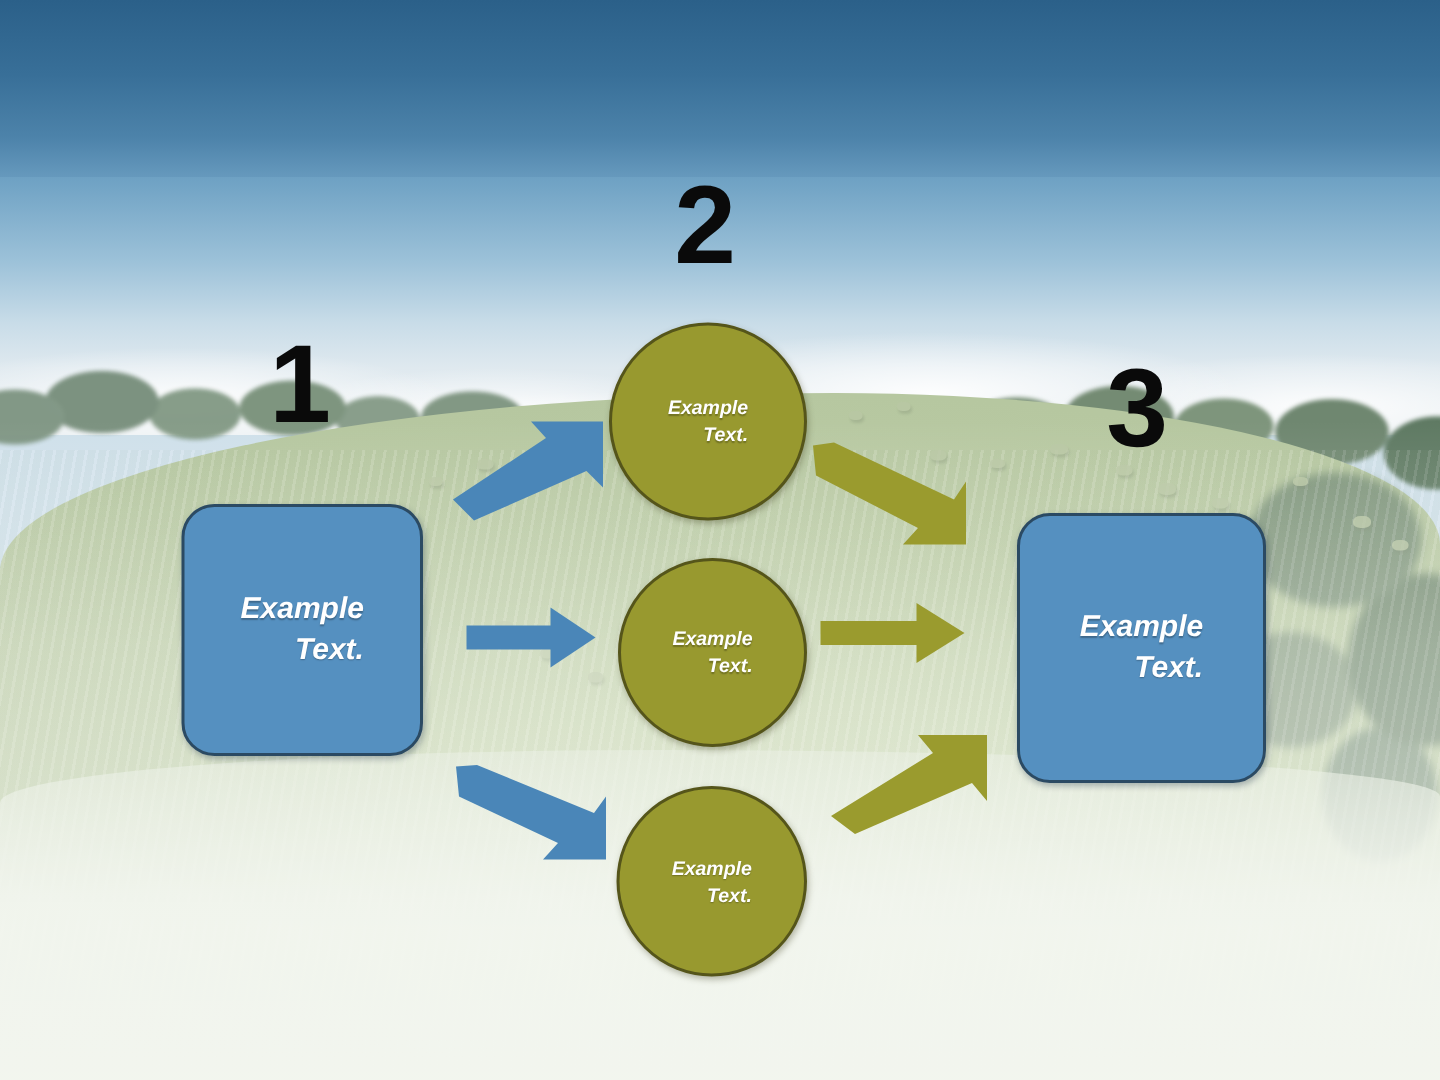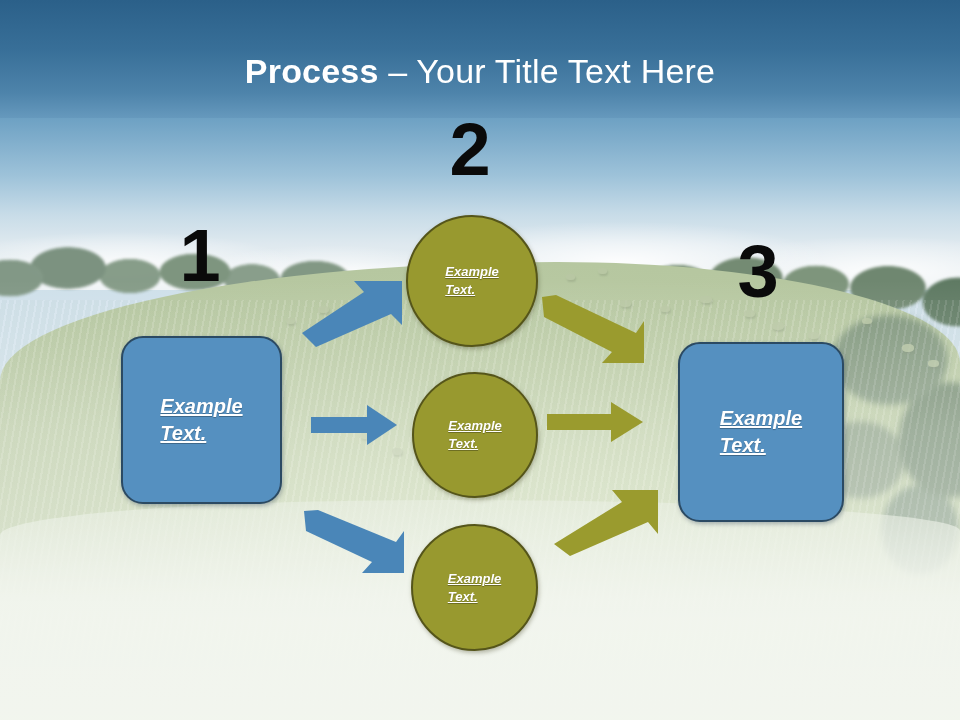--- a/index.html
+++ b/index.html
@@ -141,24 +141,23 @@
     position: absolute;
     background: #5590c0;
     border: 2px solid #2b4a63;
     border-radius: 22px;
     display: flex; align-items: center; justify-content: center;
     box-shadow: 1px 2px 4px rgba(40,60,80,.35);
   }
   .box .label, .circle .label {
     color: #ffffff;
     font-style: italic; font-weight: bold;
-    text-align: left; line-height: 1.35;
+    text-align: right; line-height: 1.35;
     text-shadow: 0 1px 1px rgba(0,0,0,.28);
     white-space: pre-line;
-    text-decoration: underline;
   }
   #box-start { left: 121px; top: 336px; width: 157px; height: 164px; }
   #box-start .label { font-size: 20px; }
   #box-end   { left: 678px; top: 342px; width: 162px; height: 176px; }
   #box-end   .label { font-size: 20px; }
 
   
   .circle {
     position: absolute;
     background: #98992f;
@@ -208,23 +207,20 @@
     <div class="bale" style="left:330px;top:414px;width:12px;height:8px;"></div>
     <div class="bale" style="left:360px;top:432px;width:11px;height:7px;"></div>
     <div class="bale" style="left:392px;top:448px;width:10px;height:7px;"></div>
     <div class="bale" style="left:598px;top:268px;width:9px;height:6px;"></div>
     <div class="bale" style="left:566px;top:274px;width:9px;height:6px;"></div>
   </div>
 
   <div class="bg-layer bg-wash"></div>
 
   <div class="title-band"></div>
-  <div class="title-text">
-    <span class="strong">Process</span><span> – Your Title Text Here</span>
-  </div>
 
   <div class="step-number" id="num1">1</div>
   <div class="step-number" id="num2">2</div>
   <div class="step-number" id="num3">3</div>
 
   <div class="arrow" style="left:300px;top:280px;">
     <svg width="104" height="68" viewBox="0 0 104 68">
       <polygon points="0,52 62,11 52,0 100,0 100,44 89,33 14,66" transform="translate(2,1)" fill="#4a86b8"></polygon>
     </svg>
   </div>

